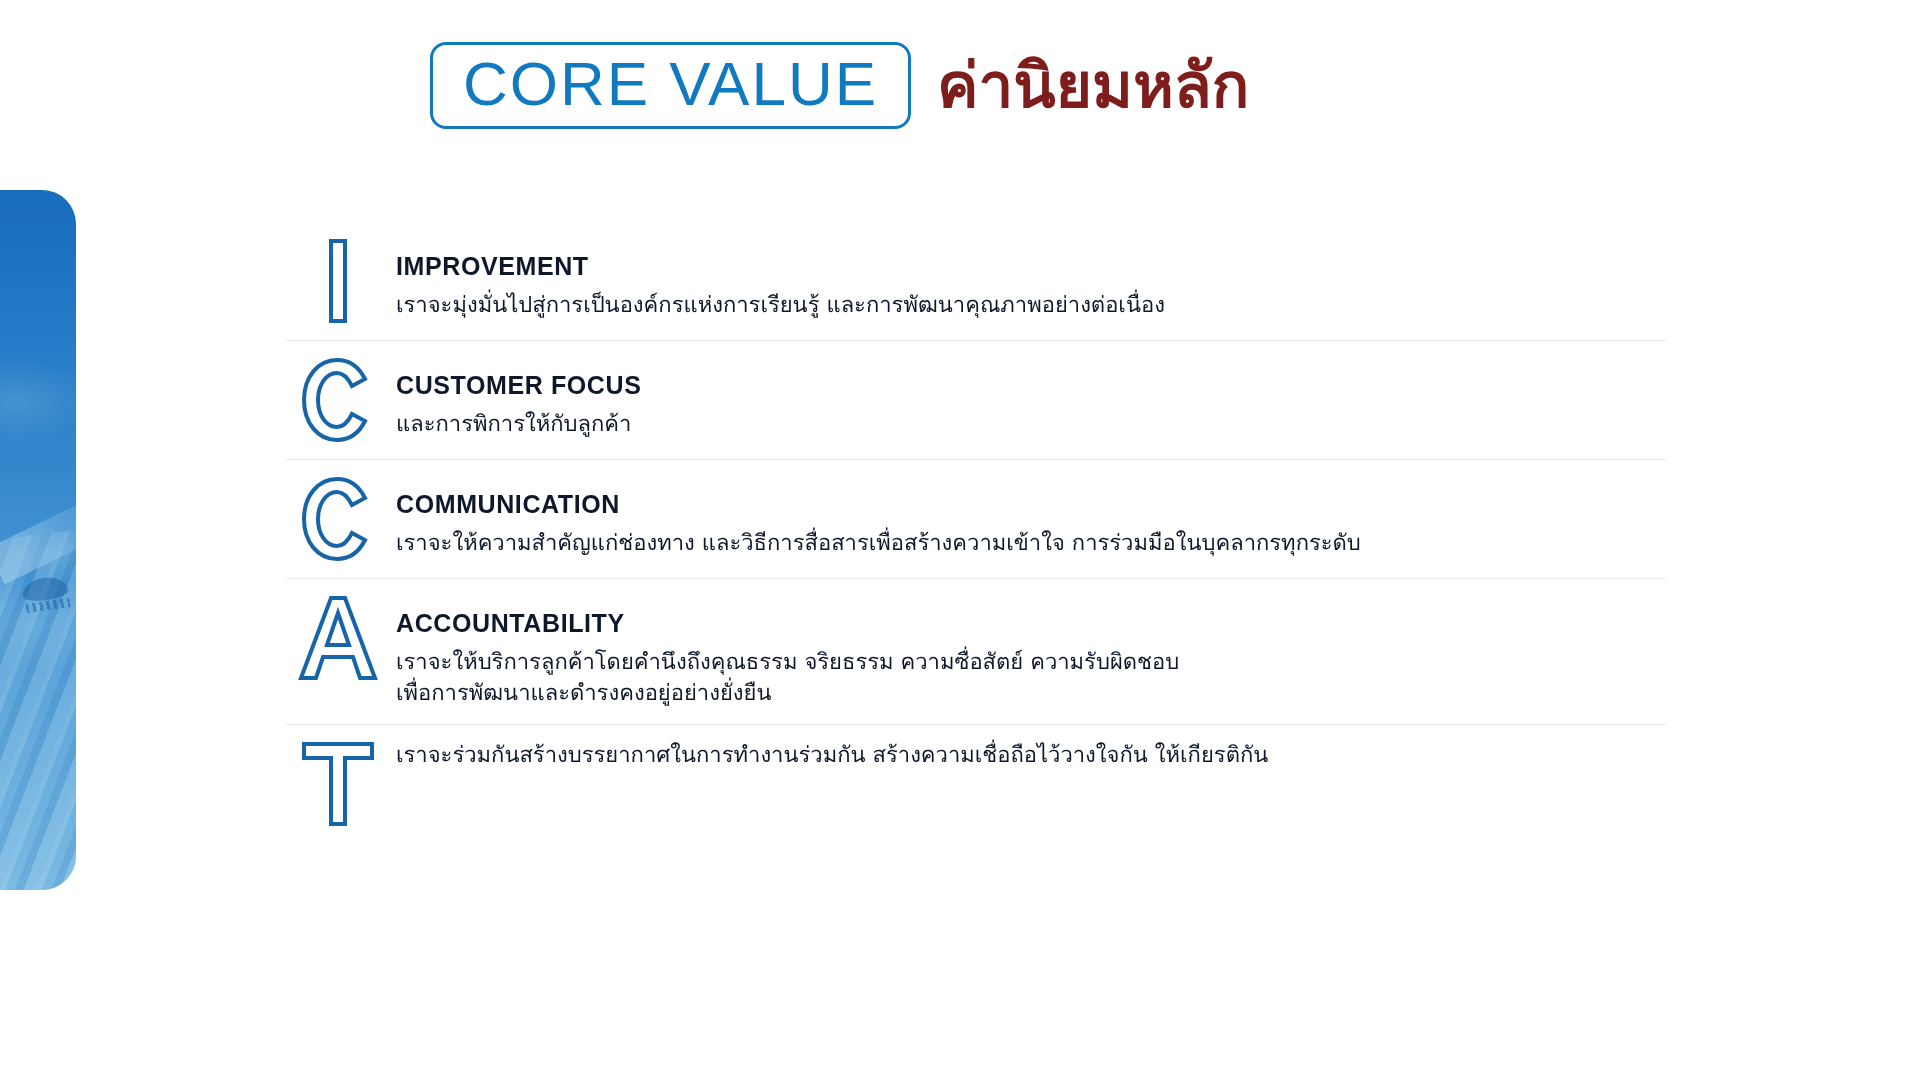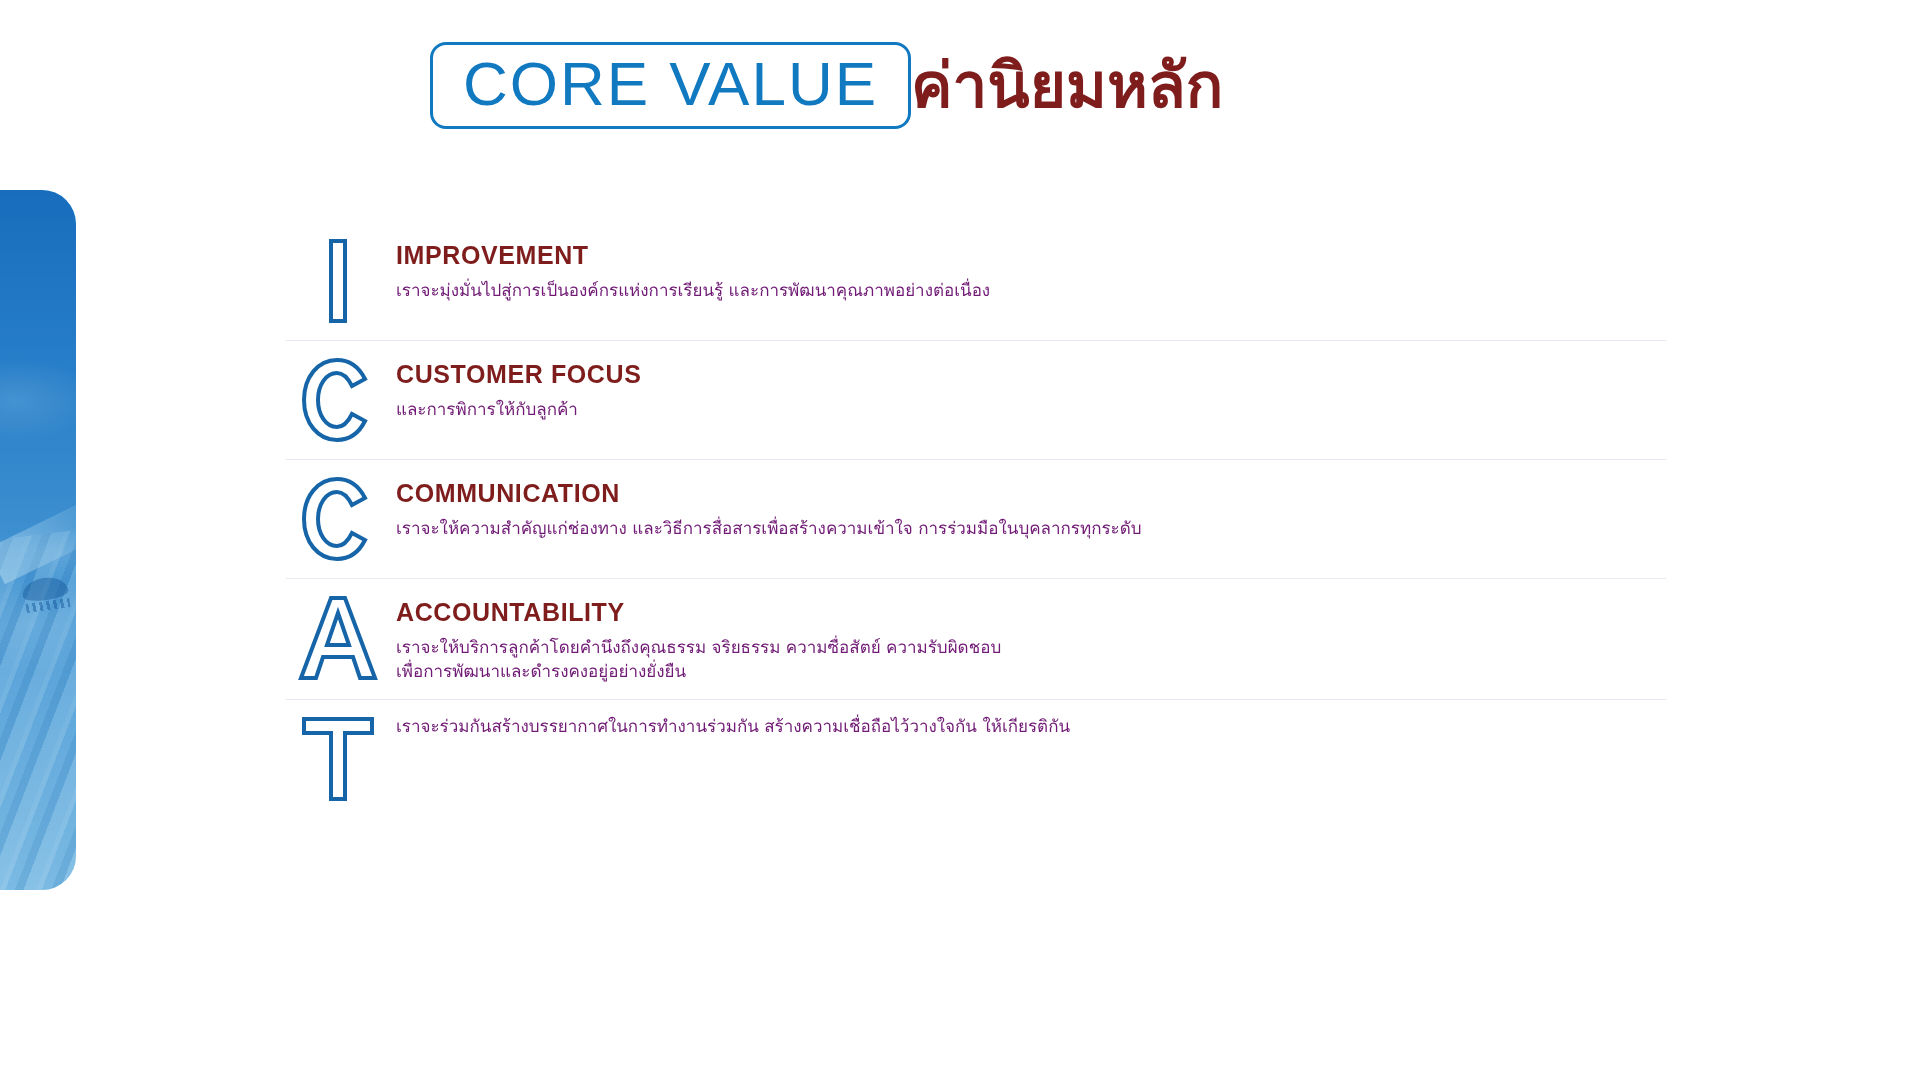--- a/index.html
+++ b/index.html
@@ -87,20 +87,21 @@
     mix-blend-mode: multiply;
   }
 
   
   #header {
     position: absolute;
     left: 430px;
     top: 42px;
     display: flex;
     align-items: center;
+    gap: 26px;
   }
   #core-value-badge {
     border: 3px solid #1179c0;
     border-radius: 16px;
     padding: 6px 30px 10px 30px;
     display: flex;
     align-items: center;
     justify-content: center;
   }
   #core-value-badge .label {
@@ -150,28 +151,28 @@
   .value-letter svg {
     display: block;
   }
   .value-body {
     flex: 1 1 auto;
     padding-left: 6px;
   }
   .value-title {
     font-size: 25px;
     font-weight: 700;
-    color: #7f1d1d;
+    color: #0f172a;
     letter-spacing: 0.6px;
-    margin: 5px 0 8px 0;
+    margin: 16px 0 8px 0;
     font-family: "Liberation Sans Narrow", "Liberation Sans", sans-serif;
   }
   .value-desc {
-    font-size: 17px;
-    color: #701a75;
+    font-size: 22px;
+    color: #0f172a;
     line-height: 1.42;
     font-family: "DejaVu Sans", "Liberation Sans", sans-serif;
     font-weight: 400;
   }
   .value-desc .line {
     display: block;
     white-space: nowrap;
   }
 </style>
 </head>

